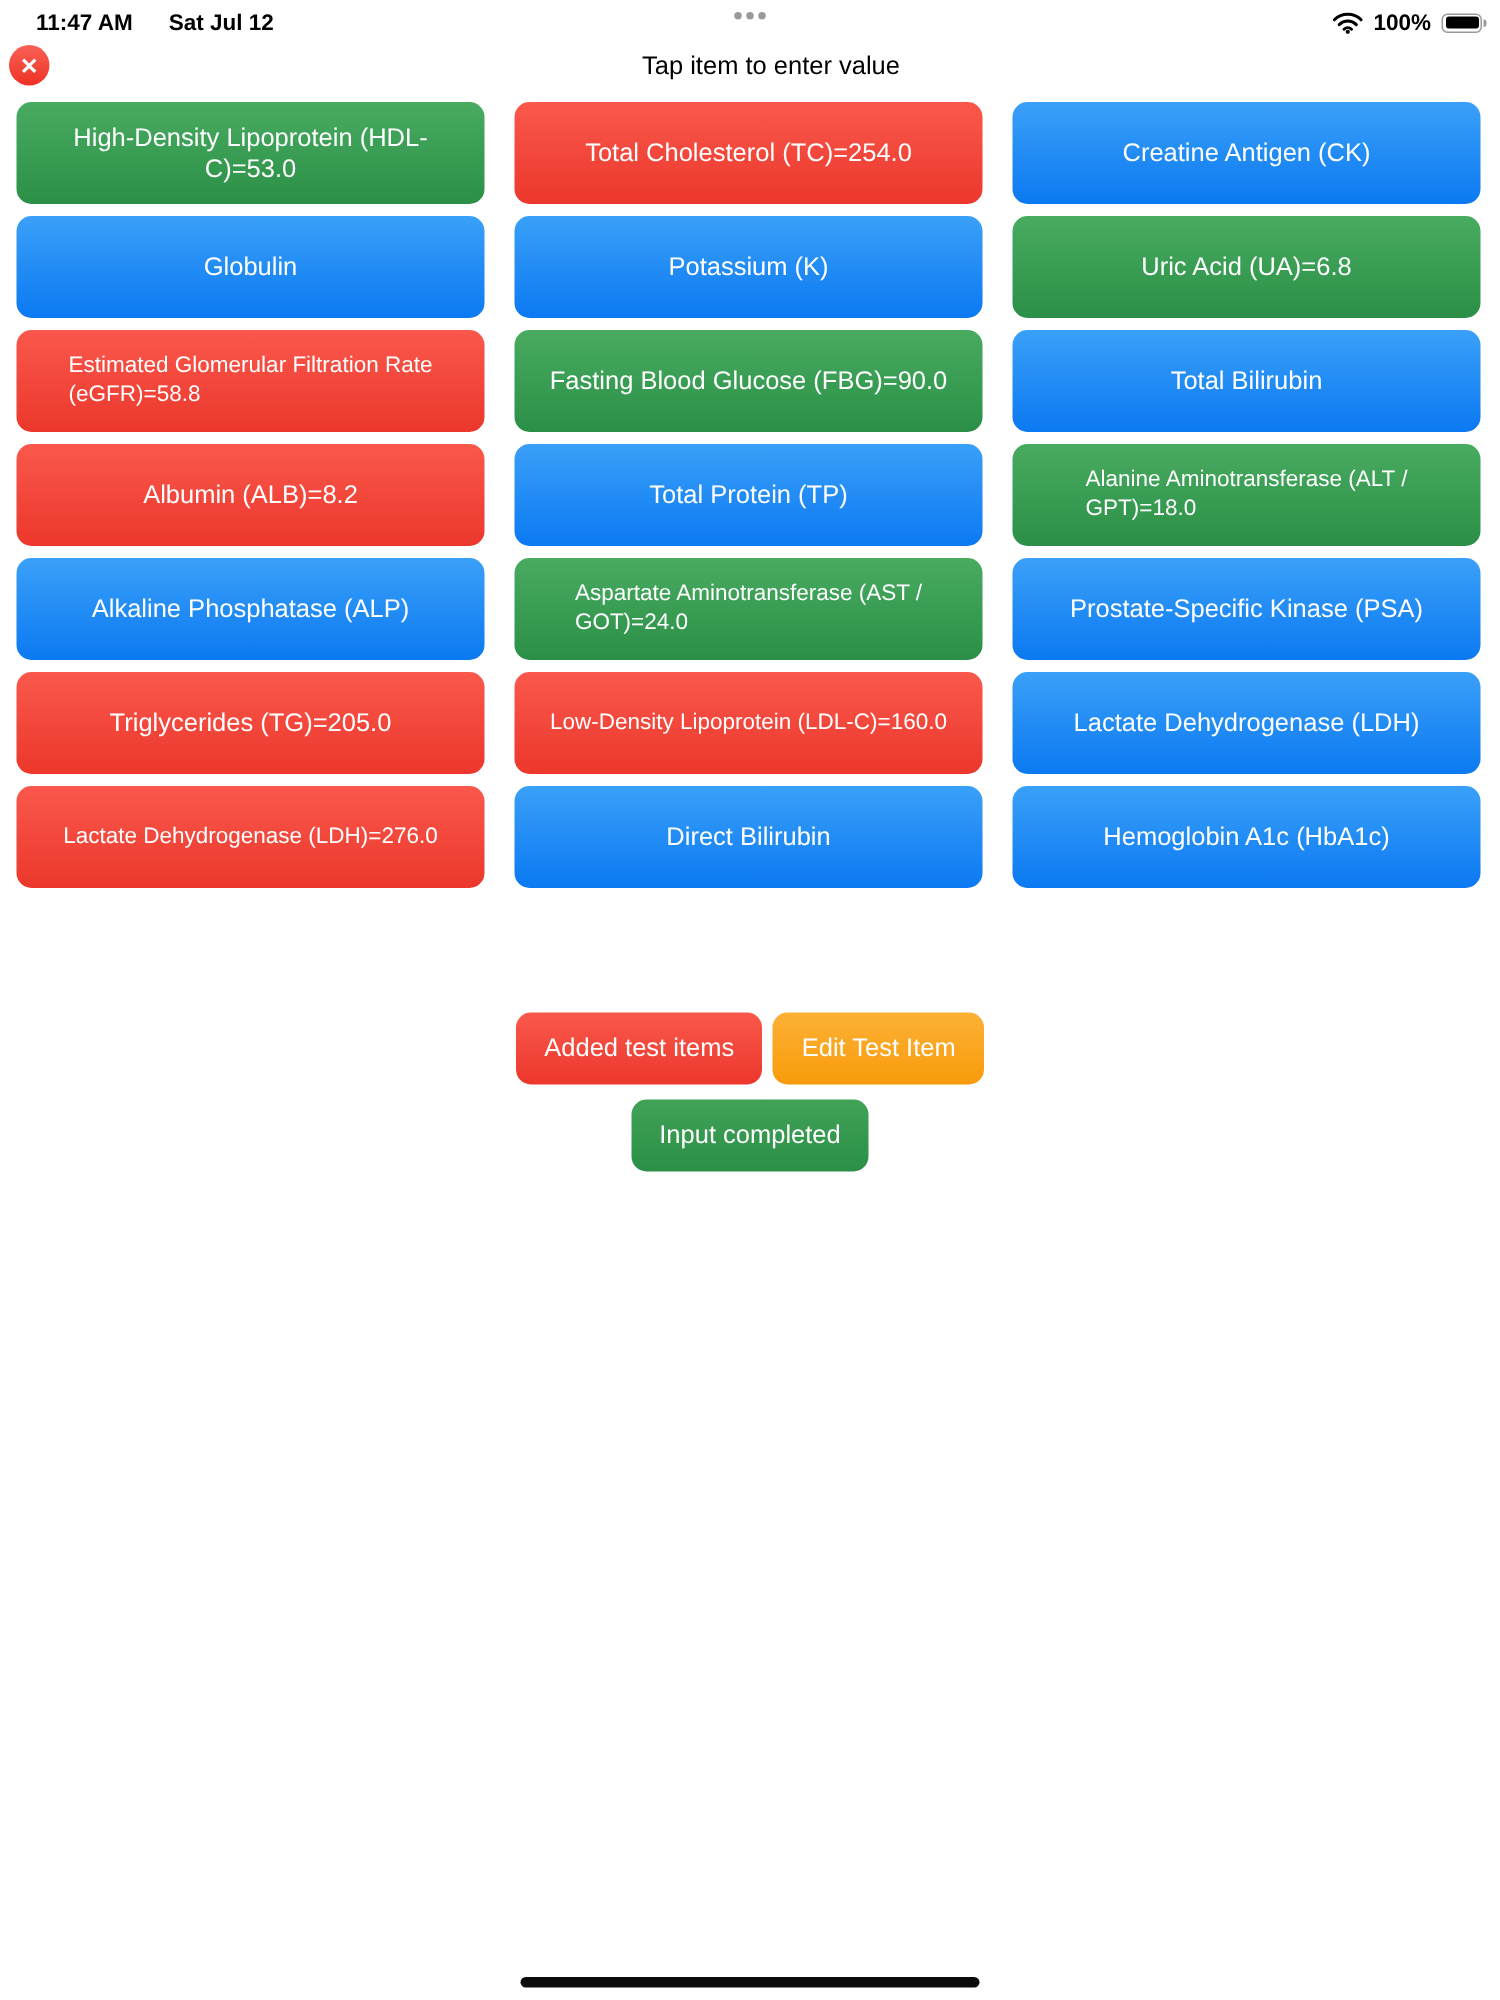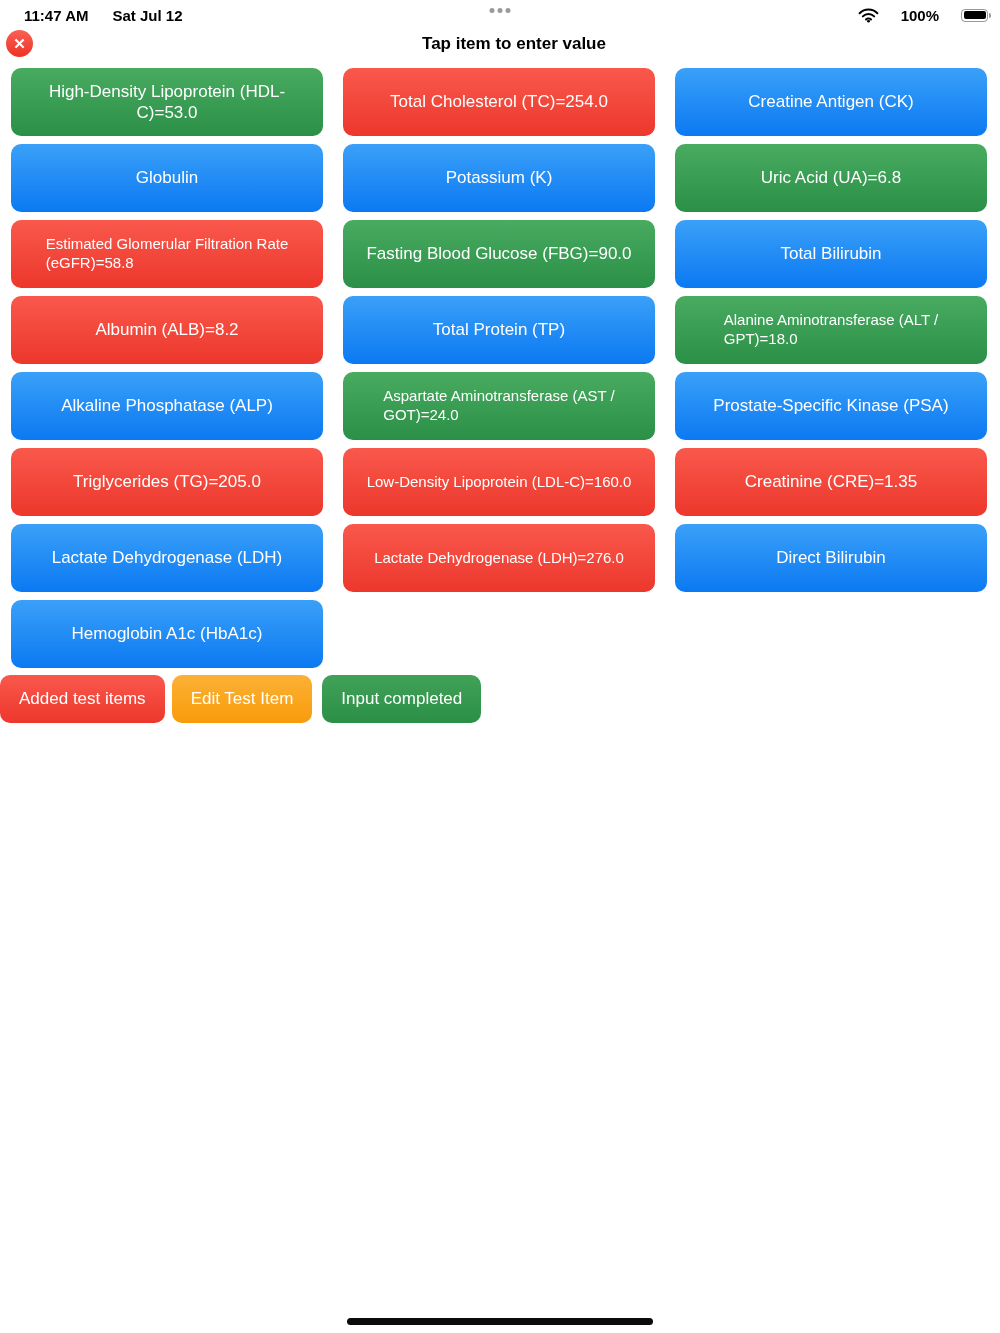--- a/index.html
+++ b/index.html
@@ -5,35 +5,35 @@
   * { margin:0; padding:0; box-sizing:border-box; }
   html,body { width:1000px; height:1333px; background:#ffffff;
               font-family:"Liberation Sans", sans-serif; }
   .page { position:relative; width:1000px; height:1333px; overflow:hidden; background:#fff; }
 
   
   .statusbar { position:absolute; top:0; left:0; right:0; height:26px;
                display:flex; align-items:center; justify-content:space-between;
                padding:4px 12px 0 24px; font-size:15px; font-weight:600; color:#000; }
   .status-left { display:flex; gap:24px; }
-  .status-right { display:flex; align-items:center; gap:22px; }
+  .status-right { display:flex; align-items:center; gap:7px; }
   .ellipsis { position:absolute; left:50%; top:8px; transform:translateX(-50%);
               display:flex; gap:3px; }
   .ellipsis i { width:5px; height:5px; border-radius:50%; background:#9a9a9e; }
   .wifi { width:21px; height:15px; }
   .battery { position:relative; width:27px; height:13px; border:1px solid rgba(0,0,0,.4);
              border-radius:4px; padding:1.5px; }
   .battery .fill { width:100%; height:100%; background:#000; border-radius:2px; }
   .battery .tip { position:absolute; right:-4px; top:3.5px; width:2.5px; height:5px;
                   background:rgba(0,0,0,.4); border-radius:0 2px 2px 0; }
 
   
   .header { position:absolute; top:26px; left:0; right:0; height:42px; }
   .title { position:absolute; top:8px; left:0; right:0; text-align:center;
-           font-size:17px; font-weight:700; color:#000;margin-left:28px; }
+           font-size:17px; font-weight:400; color:#000;margin-left:28px; }
   .close-btn { position:absolute; left:6px; top:4px; width:27px; height:27px;
                border-radius:50%; background:linear-gradient(180deg,#fa6156,#ee3124);
                display:flex; align-items:center; justify-content:center;
                color:#fff; font-size:15px; font-weight:700; cursor:pointer; }
 
   
   .grid { position:absolute; top:68px; left:0; right:0;
           padding:0 13px 0 11px; display:grid;
           grid-template-columns:repeat(3,1fr); column-gap:20px; row-gap:8px; }
   .cell { height:68px; border-radius:10px; display:flex; align-items:center;
@@ -42,21 +42,21 @@
   .cell-label { text-align:center; line-height:1.25; }
   .cell[data-size="small"] { font-size:15px; }
   .cell[data-align="left"] .cell-label { text-align:left; white-space:pre-line;
                                          width:max-content; max-width:100%; }
   .cell[data-color="green"]  { background:linear-gradient(180deg,#48ab60,#2b8f47); }
   .cell[data-color="blue"]   { background:linear-gradient(180deg,#3aa0f8,#0b79f2); }
   .cell[data-color="red"]    { background:linear-gradient(180deg,#fa584c,#ec372c); }
 
   
   .actions { position:absolute; top:675px; left:0; right:0;
-             display:flex; flex-direction:row; align-items:center; gap:10px; }
+             display:flex; flex-direction:column; align-items:center; gap:10px; }
   .actions-row { display:flex; gap:7px; }
   .action-btn { height:48px; border-radius:10px; display:flex; align-items:center;
                 justify-content:center; padding:0 19px; color:#fff; font-size:17px;
                 border:none; cursor:pointer; }
   .action-btn[data-color="red"]    { background:linear-gradient(180deg,#fa584c,#ec372c); }
   .action-btn[data-color="orange"] { background:linear-gradient(180deg,#fcb135,#f89b0b); }
   .action-btn[data-color="green"]  { background:linear-gradient(180deg,#41a257,#2b8f47); }
 
   
   .home-indicator { position:absolute; bottom:8px; left:50%; transform:translateX(-50%);
@@ -147,23 +147,20 @@
       </div>
     <div class="cell" data-color="blue" data-align="center" data-size="normal">
         <span class="cell-label">Prostate-Specific Kinase (PSA)</span>
       </div>
     <div class="cell" data-color="red" data-align="center" data-size="normal">
         <span class="cell-label">Triglycerides (TG)=205.0</span>
       </div>
     <div class="cell" data-color="red" data-align="center" data-size="small">
         <span class="cell-label">Low-Density Lipoprotein (LDL-C)=160.0</span>
       </div>
-    <div class="cell" data-color="red" data-align="center" data-size="normal">
-        <span class="cell-label">Creatinine (CRE)=1.35</span>
-      </div>
     <div class="cell" data-color="blue" data-align="center" data-size="normal">
         <span class="cell-label">Lactate Dehydrogenase (LDH)</span>
       </div>
     <div class="cell" data-color="red" data-align="center" data-size="small">
         <span class="cell-label">Lactate Dehydrogenase (LDH)=276.0</span>
       </div>
     <div class="cell" data-color="blue" data-align="center" data-size="normal">
         <span class="cell-label">Direct Bilirubin</span>
       </div>
     <div class="cell" data-color="blue" data-align="center" data-size="normal">

